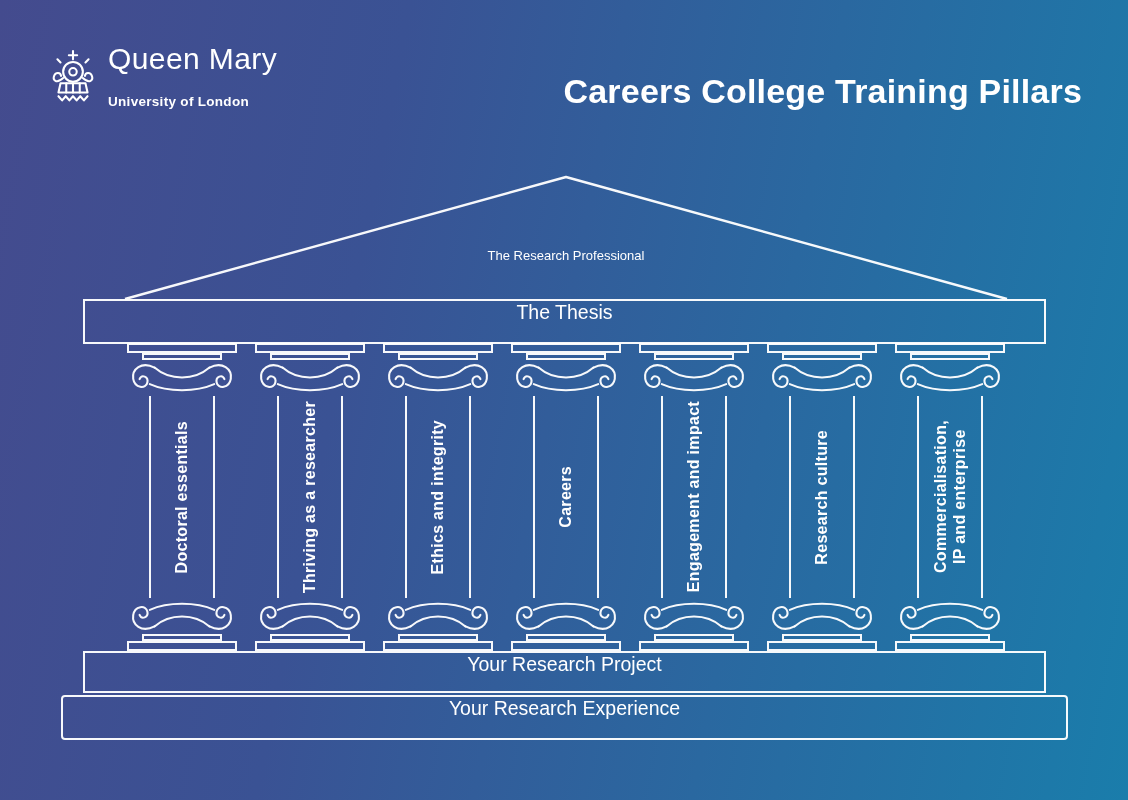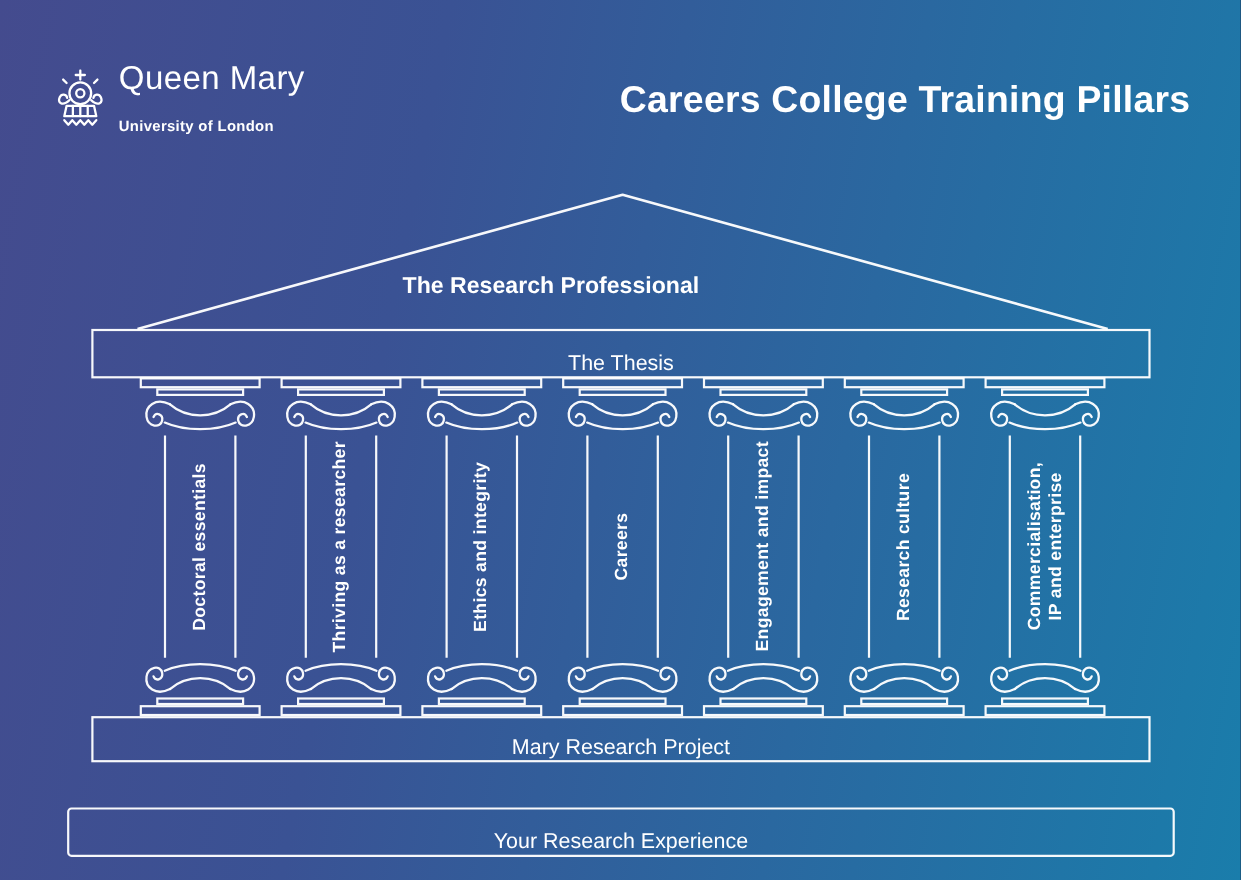--- a/index.html
+++ b/index.html
@@ -4,35 +4,35 @@
 <style>
   html,body{margin:0;padding:0;background:#1c2440;}
   .canvas{
     position:relative;width:1128px;height:800px;overflow:hidden;
     font-family:"Liberation Sans","DejaVu Sans",sans-serif;color:#fff;
     background:linear-gradient(101deg,#444b8e 0%,#3a5294 32%,#2a68a0 66%,#1a7dab 100%);
   }
   .outline{border:2px solid rgba(255,255,255,.96);box-sizing:border-box;background:transparent;}
 
   
-  .logo{position:absolute;left:50px;top:57px;display:flex;align-items:center;gap:12px;}
+  .logo{position:absolute;left:50px;top:44px;display:flex;align-items:center;gap:12px;}
   .logo svg{display:block;}
   .logo-name{font-size:30px;font-weight:400;letter-spacing:.4px;line-height:1;}
   .logo-tagline{font-size:13.5px;font-weight:bold;letter-spacing:.3px;margin-top:20px;}
   .title{position:absolute;top:72px;right:46px;margin:0;font-size:34px;font-weight:bold;letter-spacing:.2px;}
 
   
   .pediment-svg{position:absolute;left:0;top:0;width:1128px;height:800px;pointer-events:none;}
-  .pediment-label{position:absolute;left:366px;top:248px;width:400px;font-size:21px;font-weight:bold;}
-
-  
-  .bar{position:absolute;display:flex;align-items:flex-end;justify-content:center;font-size:19.5px;}
+  .pediment-label{position:absolute;left:366px;top:248px;width:400px;text-align:center;font-size:13px;}
+
+  
+  .bar{position:absolute;display:flex;align-items:flex-start;justify-content:center;font-size:19.5px;}
   .entablature{left:83px;top:299px;width:963px;height:45px;}
   .step-1{left:83px;top:651px;width:963px;height:42px;}
-  .step-2{left:61px;top:734px;width:1007px;height:45px;border-radius:4px;}
+  .step-2{left:61px;top:695px;width:1007px;height:45px;border-radius:4px;}
 
   
   .pillar{position:absolute;top:343px;width:110px;height:308px;display:flex;flex-direction:column;align-items:center;}
   .abacus{width:110px;height:10px;}
   .neck{width:80px;height:7px;}
   .volute{width:108px;height:36px;display:block;}
   .volute.flip{transform:scaleY(-1);}
   .shaft{width:66px;height:202px;box-sizing:border-box;border-left:2px solid rgba(255,255,255,.96);
          border-right:2px solid rgba(255,255,255,.96);display:flex;align-items:center;justify-content:center;}
   .pillar-label{writing-mode:vertical-rl;transform:rotate(180deg);font-weight:bold;font-size:16px;
@@ -224,19 +224,19 @@
       <path d="M84 8 C98 1 108 10 106.5 20 C105 29.5 93 31.5 91.5 23.5 C90.4 17.5 97.5 14.8 99.8 20.2"></path>
       <path d="M26 8 C42 22 68 22 84 8"></path>
       <path d="M21 25.5 C40 34 70 34 89 25.5"></path>
     </svg>
     <div class="neck outline"></div>
     <div class="plinth outline"></div>
   </div>
 </div>
 
   <div class="bar step-1 outline">
-    <span>Mary Research Project</span>
+    <span>Your Research Project</span>
   </div>
   <div class="bar step-2 outline">
     <span>Your Research Experience</span>
   </div>
 
 </div>
 
 </body></html>

